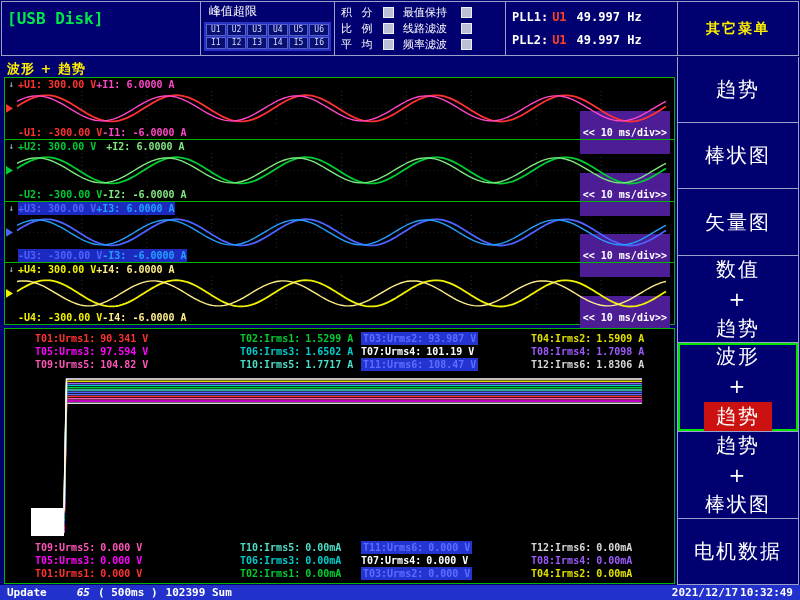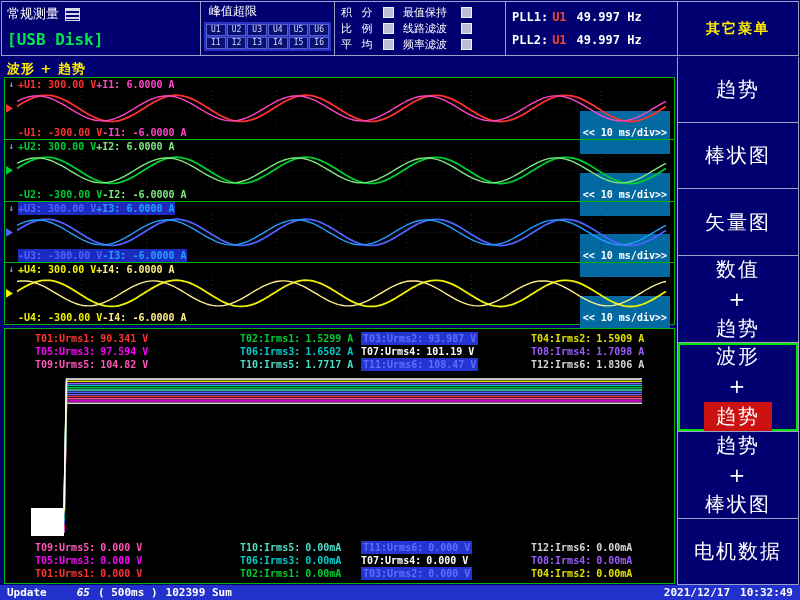--- a/index.html
+++ b/index.html
@@ -34,21 +34,21 @@
   #main-title{position:absolute;left:7px;top:60px;color:#ffee00;font-size:13px;font-weight:bold;letter-spacing:1px;}
   
   #wave-box{position:absolute;left:4px;top:77px;width:671px;height:248px;border:1px solid #00b400;background:#000;
             box-sizing:border-box;display:flex;flex-direction:column;}
   .wave-strip{flex:1;display:flex;flex-direction:column;min-height:0;}
   .wave-strip + .wave-strip{border-top:1px solid #00b400;}
   .wl{height:13px;line-height:13px;display:flex;align-items:center;font-size:10px;font-weight:bold;
       font-family:"DejaVu Sans Mono",monospace;white-space:pre;}
   .arr{color:#99a0bb;width:13px;text-align:center;font-size:9px;flex:none;}
   .lblbox{background:#1d2ac0;}
-  .tdiv{margin-left:auto;margin-right:4px;color:#fff;background:#0369a1;padding:15px 3px;}
+  .tdiv{margin-left:auto;margin-right:4px;color:#fff;background:#4c1d95;padding:15px 3px;}
   .wave-area{flex:1;position:relative;min-height:0;}
   .wave-area svg{position:absolute;left:0;top:0;width:100%;height:100%;}
   
   #trend-box{position:absolute;left:4px;top:328px;width:671px;height:256px;border:1px solid #00b400;background:#000;box-sizing:border-box;}
   #trend-top-rows{position:absolute;top:3px;left:0;right:0;}
   #trend-bottom-rows{position:absolute;bottom:3px;left:0;right:0;}
   .trow{height:13px;line-height:13px;display:grid;grid-template-columns:205px 121px 170px 1fr;padding-left:30px;
         font-size:10px;font-weight:bold;font-family:"DejaVu Sans Mono",monospace;white-space:pre;}
   .tcell{overflow:hidden;}
   .wrap{display:inline-block;}
@@ -65,33 +65,29 @@
   .scell.sel{box-shadow:inset 0 0 0 2px #00e400;}
   .redline{background:#cc1111;padding:1px 12px;}
   
   #status-bar{position:absolute;left:0;top:585px;width:800px;height:15px;background:#2230cc;color:#fff;display:flex;
               align-items:center;font-size:11px;font-weight:bold;font-family:"DejaVu Sans Mono",monospace;
               padding:0 7px;box-sizing:border-box;}
   .sb-count{margin-left:30px;font-style:italic;}
   .sb-int{margin-left:8px;}
   .sb-sum{margin-left:8px;}
   .sb-spacer{flex:1;}
-  .sb-time{margin-left:10px;}
+  .sb-time{margin-left:2px;}
 </style>
 </head>
 <body>
 
 <div id="screen">
 
   <div id="header">
     <div class="hbox" id="box-mode">
-      <div class="mode-row">
-        <span>常规测量</span>
-        <span class="mode-icon"></span>
-      </div>
       <div class="usb">[USB Disk]</div>
     </div>
     <div class="hbox" id="box-peak">
       <div class="peak-title">峰值超限</div>
       <div id="peak-grid">
           <div class="peak-cell">U1</div>
           <div class="peak-cell">U2</div>
           <div class="peak-cell">U3</div>
           <div class="peak-cell">U4</div>
           <div class="peak-cell">U5</div>
@@ -159,21 +155,21 @@
             <line x1="595.1999999999999" y1="0" x2="595.1999999999999" y2="35" stroke="#2e2e34" stroke-width="1" stroke-dasharray="1 3"></line>
             <line x1="12" y1="17.5" x2="660" y2="17.5" stroke="#2e2e34" stroke-width="1" stroke-dasharray="1 3"></line>
             <polygon points="1,13 1,22 8,17.5" fill="#ff3232"></polygon>
             <path d="M12.0,15.53 L15.0,13.66 L18.0,11.87 L21.0,10.20 L24.0,8.68 L27.0,7.35 L30.0,6.23 L33.0,5.36 L36.0,4.73 L39.0,4.38 L42.0,4.31 L45.0,4.51 L48.0,4.99 L51.0,5.73 L54.0,6.72 L57.0,7.94 L60.0,9.36 L63.0,10.95 L66.0,12.68 L69.0,14.51 L72.0,16.41 L75.0,18.33 L78.0,20.23 L81.0,22.07 L84.0,23.82 L87.0,25.43 L90.0,26.88 L93.0,28.12 L96.0,29.15 L99.0,29.92 L102.0,30.44 L105.0,30.68 L108.0,30.64 L111.0,30.33 L114.0,29.75 L117.0,28.90 L120.0,27.82 L123.0,26.51 L126.0,25.02 L129.0,23.37 L132.0,21.59 L135.0,19.73 L138.0,17.82 L141.0,15.91 L144.0,14.03 L147.0,12.22 L150.0,10.52 L153.0,8.97 L156.0,7.60 L159.0,6.44 L162.0,5.51 L165.0,4.84 L168.0,4.43 L171.0,4.30 L174.0,4.45 L177.0,4.87 L180.0,5.56 L183.0,6.50 L186.0,7.68 L189.0,9.06 L192.0,10.62 L195.0,12.33 L198.0,14.14 L201.0,16.03 L204.0,17.94 L207.0,19.85 L210.0,21.71 L213.0,23.48 L216.0,25.12 L219.0,26.60 L222.0,27.89 L225.0,28.96 L228.0,29.79 L231.0,30.36 L234.0,30.65 L237.0,30.67 L240.0,30.42 L243.0,29.88 L246.0,29.09 L249.0,28.05 L252.0,26.79 L255.0,25.33 L258.0,23.71 L261.0,21.96 L264.0,20.11 L267.0,18.21 L270.0,16.29 L273.0,14.40 L276.0,12.57 L279.0,10.85 L282.0,9.27 L285.0,7.86 L288.0,6.65 L291.0,5.68 L294.0,4.95 L297.0,4.49 L300.0,4.30 L303.0,4.40 L306.0,4.77 L309.0,5.40 L312.0,6.30 L315.0,7.43 L318.0,8.77 L321.0,10.30 L324.0,11.98 L327.0,13.77 L330.0,15.65 L333.0,17.56 L336.0,19.47 L339.0,21.34 L342.0,23.13 L345.0,24.80 L348.0,26.32 L351.0,27.65 L354.0,28.77 L357.0,29.64 L360.0,30.27 L363.0,30.62 L366.0,30.69 L369.0,30.49 L372.0,30.01 L375.0,29.27 L378.0,28.28 L381.0,27.06 L384.0,25.64 L387.0,24.05 L390.0,22.32 L393.0,20.49 L396.0,18.59 L399.0,16.67 L402.0,14.77 L405.0,12.93 L408.0,11.18 L411.0,9.57 L414.0,8.12 L417.0,6.88 L420.0,5.85 L423.0,5.08 L426.0,4.56 L429.0,4.32 L432.0,4.36 L435.0,4.67 L438.0,5.25 L441.0,6.10 L444.0,7.18 L447.0,8.49 L450.0,9.98 L453.0,11.63 L456.0,13.41 L459.0,15.27 L462.0,17.18 L465.0,19.09 L468.0,20.97 L471.0,22.78 L474.0,24.48 L477.0,26.03 L480.0,27.40 L483.0,28.56 L486.0,29.49 L489.0,30.16 L492.0,30.57 L495.0,30.70 L498.0,30.55 L501.0,30.13 L504.0,29.44 L507.0,28.50 L510.0,27.32 L513.0,25.94 L516.0,24.38 L519.0,22.67 L522.0,20.86 L525.0,18.97 L528.0,17.06 L531.0,15.15 L534.0,13.29 L537.0,11.52 L540.0,9.88 L543.0,8.40 L546.0,7.11 L549.0,6.04 L552.0,5.21 L555.0,4.64 L558.0,4.35 L561.0,4.33 L564.0,4.58 L567.0,5.12 L570.0,5.91 L573.0,6.95 L576.0,8.21 L579.0,9.67 L582.0,11.29 L585.0,13.04 L588.0,14.89 L591.0,16.79 L594.0,18.71 L597.0,20.60 L600.0,22.43 L603.0,24.15 L606.0,25.73 L609.0,27.14 L612.0,28.35 L615.0,29.32 L618.0,30.05 L621.0,30.51 L624.0,30.70 L627.0,30.60 L630.0,30.23 L633.0,29.60 L636.0,28.70 L639.0,27.57 L642.0,26.23 L645.0,24.70 L648.0,23.02 L651.0,21.23 L654.0,19.35 L657.0,17.44 L660.0,15.53" fill="none" stroke="#ff3232" stroke-width="1.8"></path>
             <path d="M12.0,10.39 L15.0,8.95 L18.0,7.70 L21.0,6.66 L24.0,5.84 L27.0,5.27 L30.0,4.96 L33.0,4.91 L36.0,5.13 L39.0,5.61 L42.0,6.35 L45.0,7.31 L48.0,8.49 L51.0,9.87 L54.0,11.40 L57.0,13.06 L60.0,14.82 L63.0,16.63 L66.0,18.46 L69.0,20.27 L72.0,22.02 L75.0,23.68 L78.0,25.21 L81.0,26.57 L84.0,27.74 L87.0,28.70 L90.0,29.42 L93.0,29.88 L96.0,30.09 L99.0,30.03 L102.0,29.71 L105.0,29.12 L108.0,28.30 L111.0,27.24 L114.0,25.98 L117.0,24.54 L120.0,22.95 L123.0,21.24 L126.0,19.46 L129.0,17.64 L132.0,15.81 L135.0,14.02 L138.0,12.30 L141.0,10.69 L144.0,9.23 L147.0,7.94 L150.0,6.85 L153.0,5.99 L156.0,5.37 L159.0,5.00 L162.0,4.90 L165.0,5.07 L168.0,5.50 L171.0,6.18 L174.0,7.10 L177.0,8.24 L180.0,9.58 L183.0,11.08 L186.0,12.72 L189.0,14.46 L192.0,16.27 L195.0,18.10 L198.0,19.91 L201.0,21.68 L204.0,23.36 L207.0,24.91 L210.0,26.31 L213.0,27.52 L216.0,28.52 L219.0,29.29 L222.0,29.81 L225.0,30.07 L228.0,30.06 L231.0,29.79 L234.0,29.26 L237.0,28.48 L240.0,27.47 L243.0,26.25 L246.0,24.84 L249.0,23.28 L252.0,21.59 L255.0,19.82 L258.0,18.00 L261.0,16.17 L264.0,14.37 L267.0,12.64 L270.0,11.00 L273.0,9.51 L276.0,8.18 L279.0,7.05 L282.0,6.14 L285.0,5.47 L288.0,5.05 L291.0,4.90 L294.0,5.01 L297.0,5.39 L300.0,6.02 L303.0,6.90 L306.0,8.00 L309.0,9.30 L312.0,10.77 L315.0,12.38 L318.0,14.11 L321.0,15.90 L324.0,17.73 L327.0,19.55 L330.0,21.33 L333.0,23.03 L336.0,24.61 L339.0,26.05 L342.0,27.30 L345.0,28.34 L348.0,29.16 L351.0,29.73 L354.0,30.04 L357.0,30.09 L360.0,29.87 L363.0,29.39 L366.0,28.65 L369.0,27.69 L372.0,26.51 L375.0,25.13 L378.0,23.60 L381.0,21.94 L384.0,20.18 L387.0,18.37 L390.0,16.54 L393.0,14.73 L396.0,12.98 L399.0,11.32 L402.0,9.79 L405.0,8.43 L408.0,7.26 L411.0,6.30 L414.0,5.58 L417.0,5.12 L420.0,4.91 L423.0,4.97 L426.0,5.29 L429.0,5.88 L432.0,6.70 L435.0,7.76 L438.0,9.02 L441.0,10.46 L444.0,12.05 L447.0,13.76 L450.0,15.54 L453.0,17.36 L456.0,19.19 L459.0,20.98 L462.0,22.70 L465.0,24.31 L468.0,25.77 L471.0,27.06 L474.0,28.15 L477.0,29.01 L480.0,29.63 L483.0,30.00 L486.0,30.10 L489.0,29.93 L492.0,29.50 L495.0,28.82 L498.0,27.90 L501.0,26.76 L504.0,25.42 L507.0,23.92 L510.0,22.28 L513.0,20.54 L516.0,18.73 L519.0,16.90 L522.0,15.09 L525.0,13.32 L528.0,11.64 L531.0,10.09 L534.0,8.69 L537.0,7.48 L540.0,6.48 L543.0,5.71 L546.0,5.19 L549.0,4.93 L552.0,4.94 L555.0,5.21 L558.0,5.74 L561.0,6.52 L564.0,7.53 L567.0,8.75 L570.0,10.16 L573.0,11.72 L576.0,13.41 L579.0,15.18 L582.0,17.00 L585.0,18.83 L588.0,20.63 L591.0,22.36 L594.0,24.00 L597.0,25.49 L600.0,26.82 L603.0,27.95 L606.0,28.86 L609.0,29.53 L612.0,29.95 L615.0,30.10 L618.0,29.99 L621.0,29.61 L624.0,28.98 L627.0,28.10 L630.0,27.00 L633.0,25.70 L636.0,24.23 L639.0,22.62 L642.0,20.89 L645.0,19.10 L648.0,17.27 L651.0,15.45 L654.0,13.67 L657.0,11.97 L660.0,10.39" fill="none" stroke="#ff46c8" stroke-width="1.4"></path>
           </svg>
         </div>
         <div class="wl wl-b"><span class="arr"></span><span class="seg" style="color: rgb(255, 50, 50);">-U1: -300.00 V</span><span class="seg" style="color: rgb(255, 70, 200);">-I1: -6.0000 A</span><span class="tdiv">&lt;&lt; 10 ms/div&gt;&gt;</span></div>
       </div>
       <div class="wave-strip">
-        <div class="wl wl-t"><span class="arr">↓</span><span class="seg" style="color: rgb(0, 204, 51);">+U2: 300.00 V</span><span class="seg" style="color: rgb(127, 232, 127);">+I2: 6.0000 A</span></div>
+        <div class="wl wl-t"><span class="arr">↓</span><span class="seg" style="color: rgb(0, 204, 51);">+U2: 300.00 V</span><span class="seg" style="color: rgb(127, 232, 127); padding-left: 10px;">+I2: 6.0000 A</span></div>
         <div class="wave-area">
           <svg viewBox="0 0 668 35" preserveAspectRatio="none">
             <line x1="76.8" y1="0" x2="76.8" y2="35" stroke="#2e2e34" stroke-width="1" stroke-dasharray="1 3"></line>
             <line x1="141.6" y1="0" x2="141.6" y2="35" stroke="#2e2e34" stroke-width="1" stroke-dasharray="1 3"></line>
             <line x1="206.39999999999998" y1="0" x2="206.39999999999998" y2="35" stroke="#2e2e34" stroke-width="1" stroke-dasharray="1 3"></line>
             <line x1="271.2" y1="0" x2="271.2" y2="35" stroke="#2e2e34" stroke-width="1" stroke-dasharray="1 3"></line>
             <line x1="336" y1="0" x2="336" y2="35" stroke="#2e2e34" stroke-width="1" stroke-dasharray="1 3"></line>
             <line x1="400.79999999999995" y1="0" x2="400.79999999999995" y2="35" stroke="#2e2e34" stroke-width="1" stroke-dasharray="1 3"></line>
             <line x1="465.59999999999997" y1="0" x2="465.59999999999997" y2="35" stroke="#2e2e34" stroke-width="1" stroke-dasharray="1 3"></line>
             <line x1="530.4" y1="0" x2="530.4" y2="35" stroke="#2e2e34" stroke-width="1" stroke-dasharray="1 3"></line>

